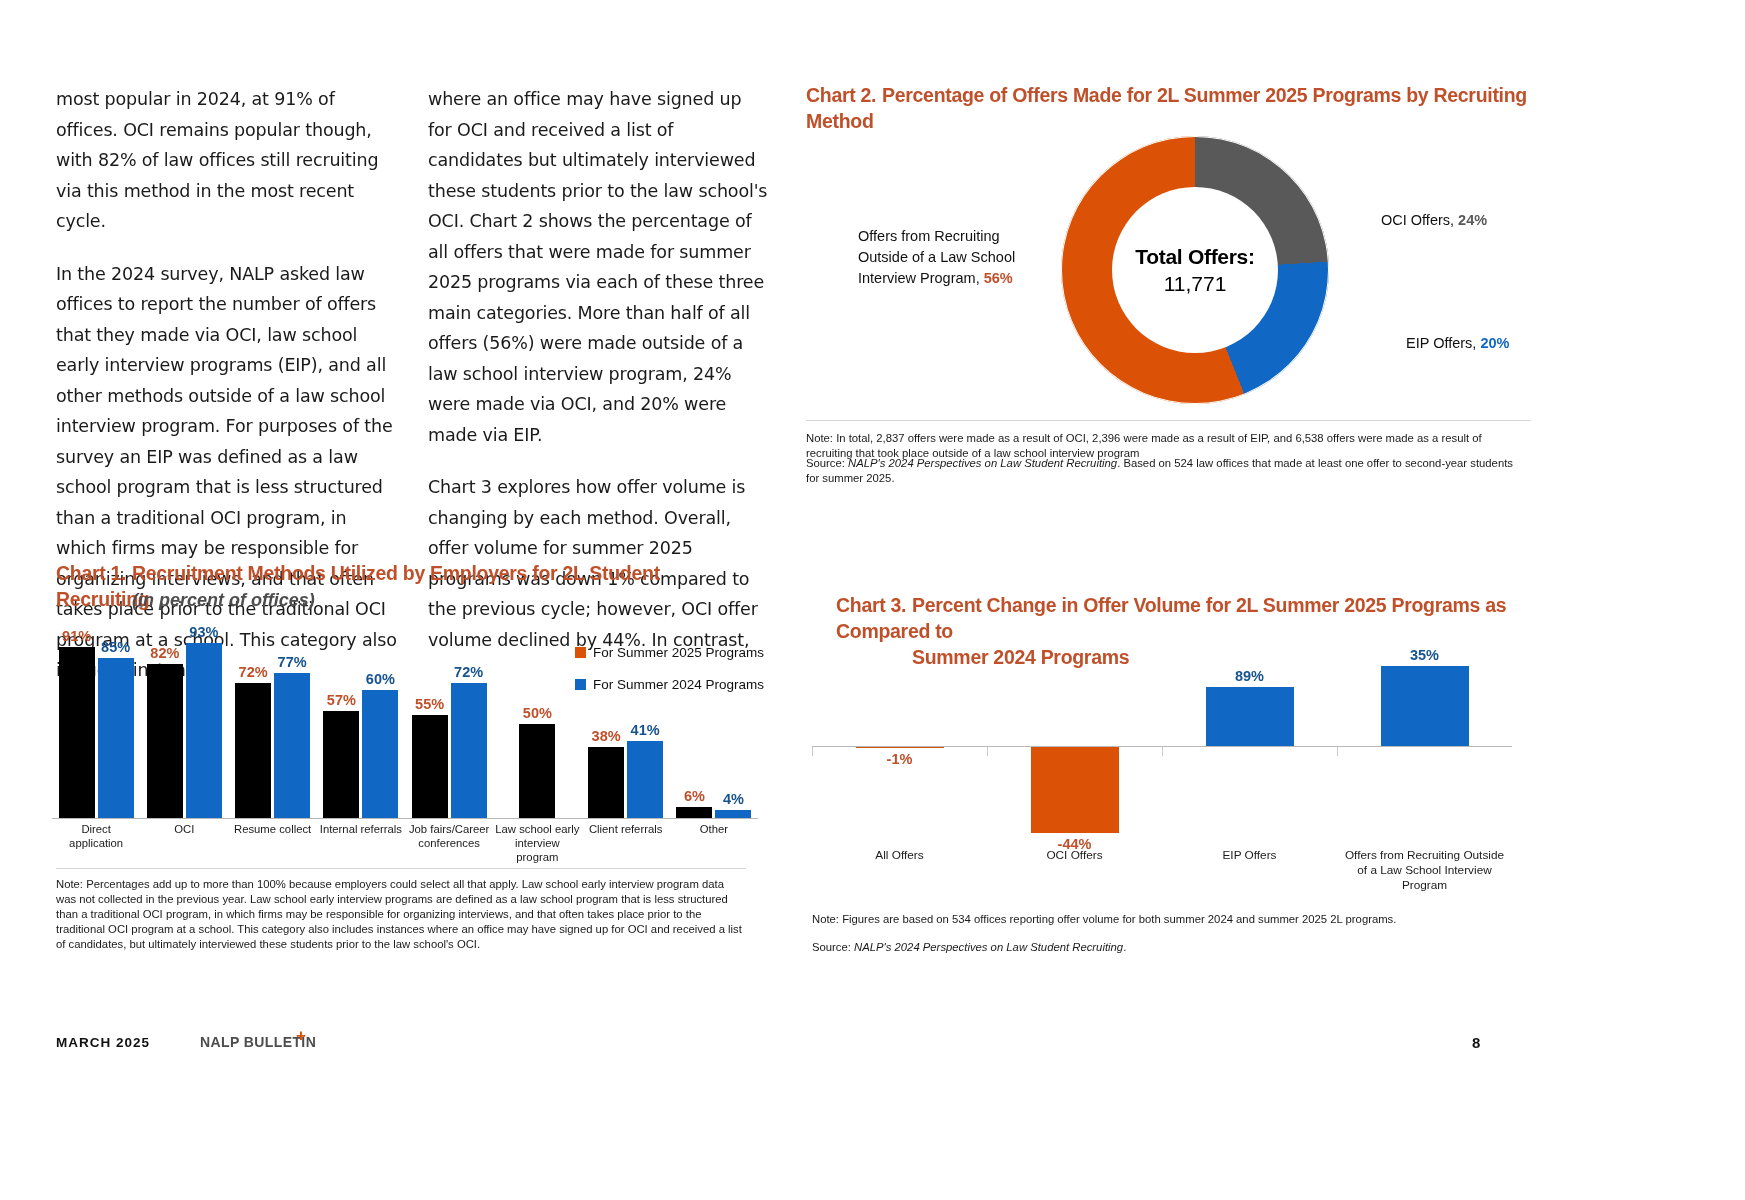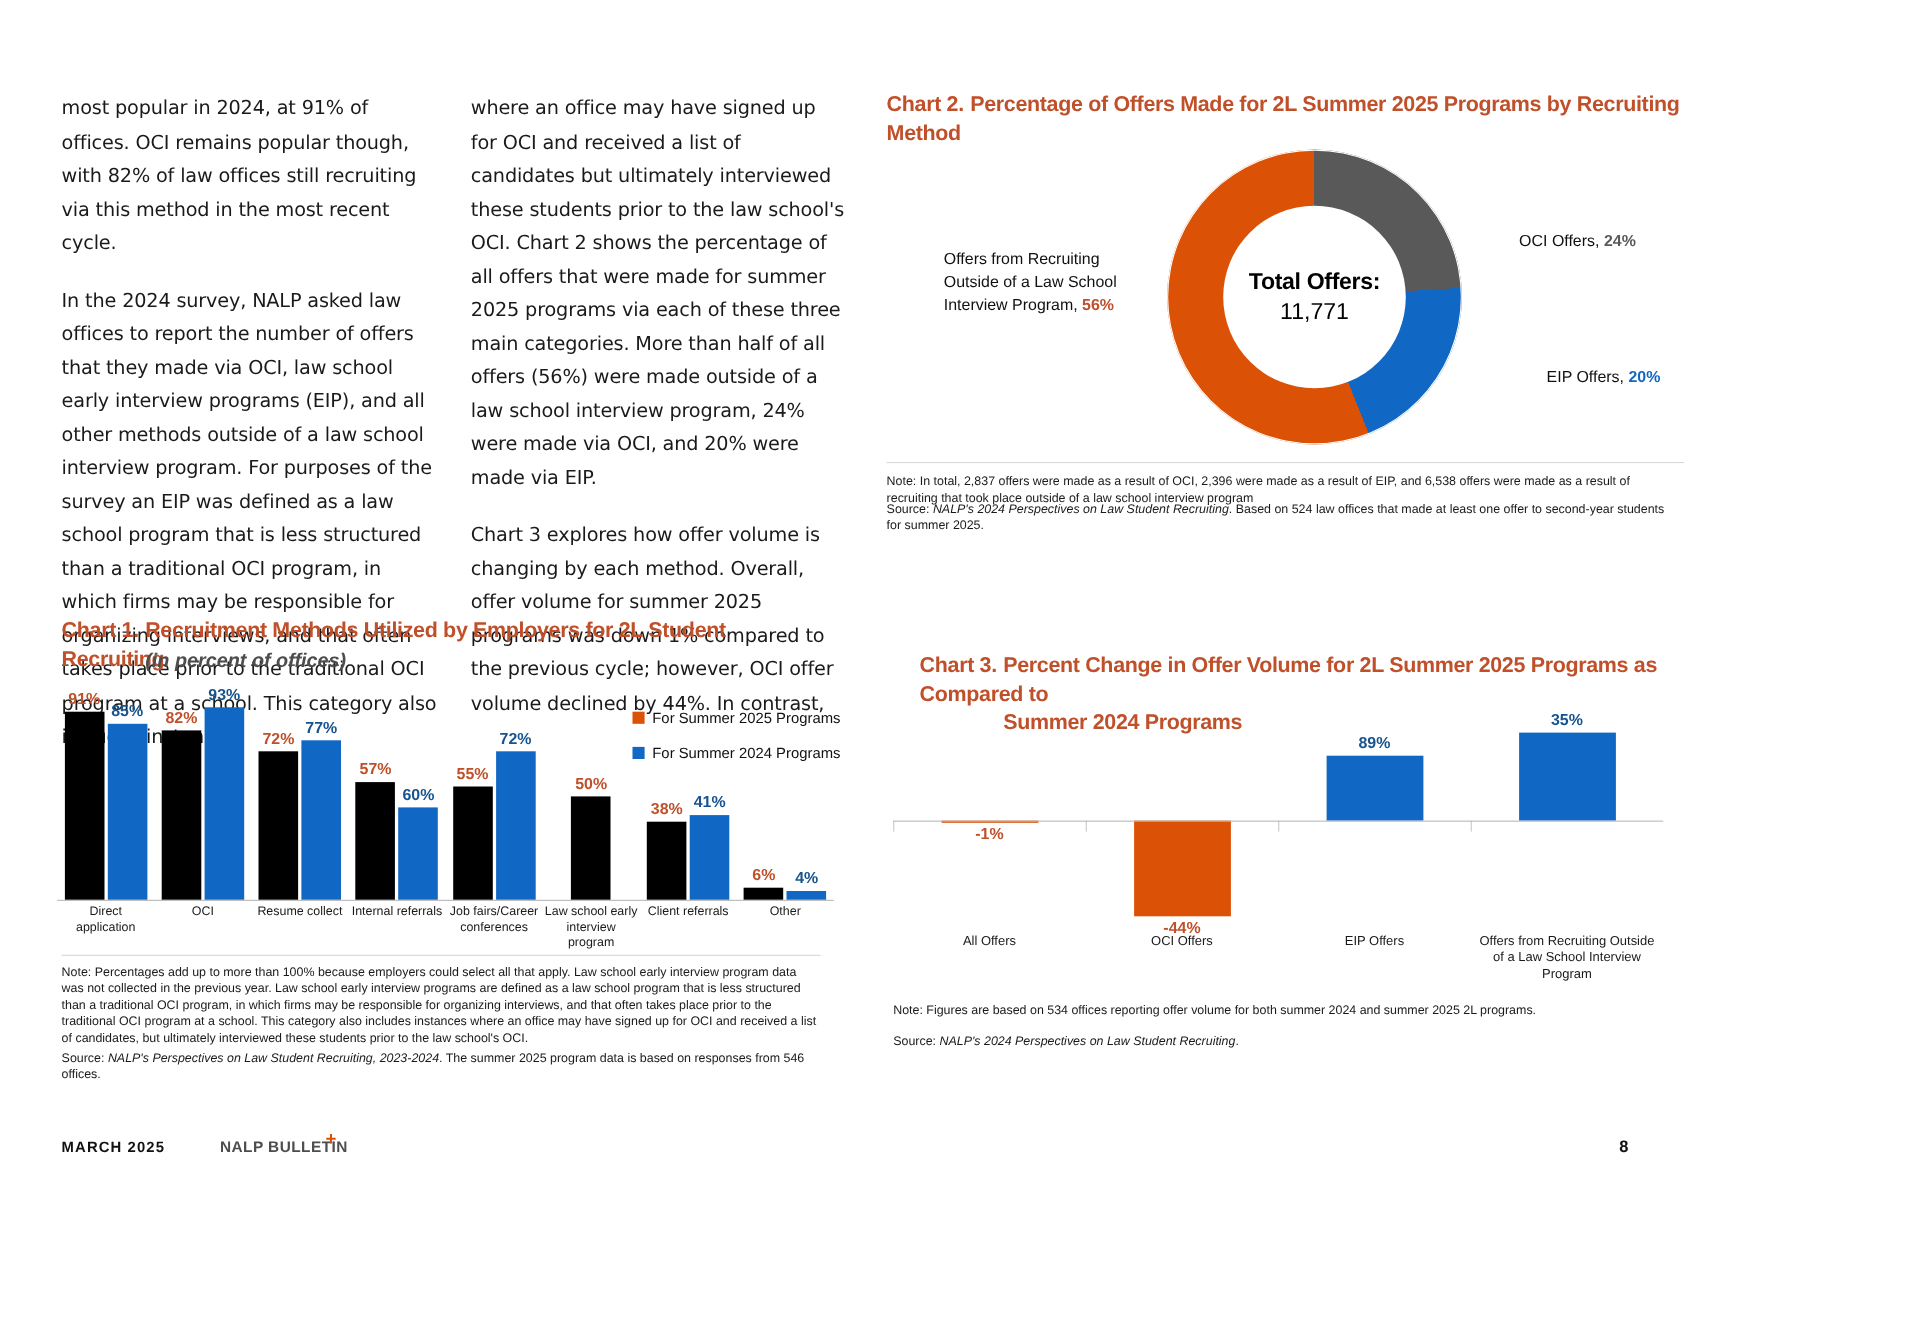--- a/index.html
+++ b/index.html
@@ -233,21 +233,21 @@
             <span class="val">72%</span>
           </div>
           <div class="c1-bar blue" style="height: 144.76px;">
             <span class="val">77%</span>
           </div>
         </div>
         <div class="c1-group">
           <div class="c1-bar orange" style="height: 107.16px;">
             <span class="val">57%</span>
           </div>
-          <div class="c1-bar blue" style="height: 84px;">
+          <div class="c1-bar blue" style="height: 128px;">
             <span class="val">60%</span>
           </div>
         </div>
         <div class="c1-group">
           <div class="c1-bar orange" style="height: 103.4px;">
             <span class="val">55%</span>
           </div>
           <div class="c1-bar blue" style="height: 135.36px;">
             <span class="val">72%</span>
           </div>
@@ -292,23 +292,20 @@
         <span class="lg-sw orange"></span>
         <span class="lg-tx">For Summer 2025 Programs</span>
       </div>
       <div class="lg-row">
         <span class="lg-sw blue"></span>
         <span class="lg-tx">For Summer 2024 Programs</span>
       </div>
     </div>
 
   <div class="note rule" id="c1-note">Note: Percentages add up to more than 100% because employers could select all that apply. Law school early interview program data was not collected in the previous year. Law school early interview programs are defined as a law school program that is less structured than a traditional OCI program, in which firms may be responsible for organizing interviews, and that often takes place prior to the traditional OCI program at a school. This category also includes instances where an office may have signed up for OCI and received a list of candidates, but ultimately interviewed these students prior to the law school's OCI.</div>
-  <div class="source" id="c1-source">
-    <span>Source: </span><span class="ital">NALP's Perspectives on Law Student Recruiting, 2023-2024</span><span>. The summer 2025 program data is based on responses from 546 offices.</span>
-  </div>
 
   <div class="chart-head" id="c3-title">
     <span class="lbl">Chart 3.</span><span>Percent Change in Offer Volume for 2L Summer 2025 Programs as Compared to</span><br>
     <span class="lbl"></span><span>Summer 2024 Programs</span>
   </div>
 
   <div id="c3-plot">
     <div class="c3-groups" id="c3-groups">
         <div class="c3-group">
           <div class="c3-col neg orange" style="height: 2px;">

